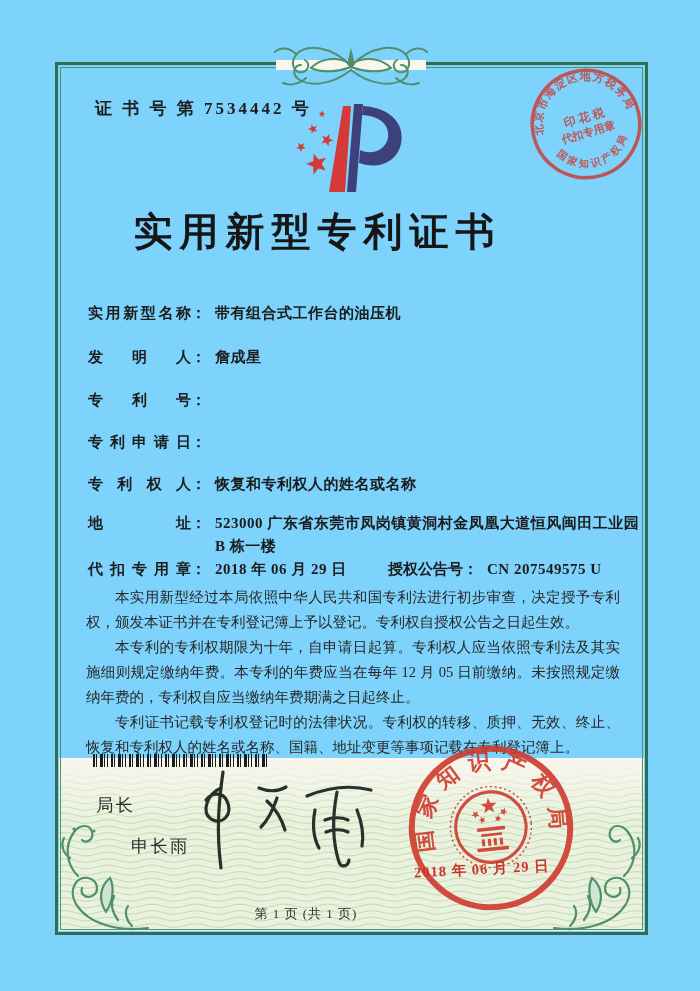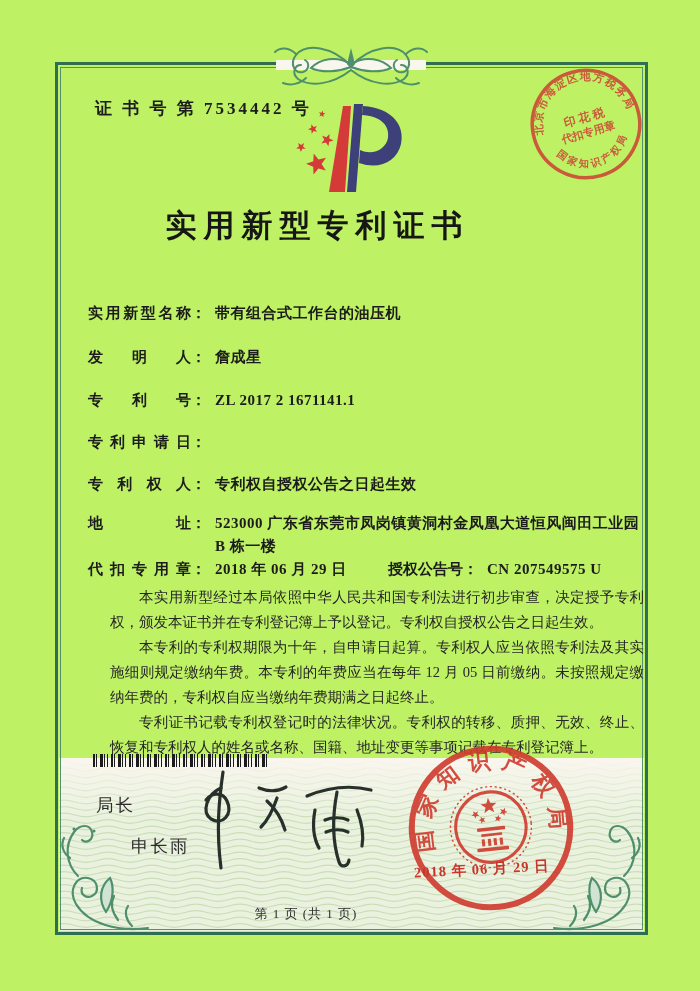--- a/index.html
+++ b/index.html
@@ -1,48 +1,48 @@
 <!DOCTYPE html>
 <html><head>
 <meta charset="utf-8">
 <style>
   * { margin:0; padding:0; box-sizing:border-box; }
   html,body { background:#e8e6e0; }
   .page {
     position:relative; width:700px; height:991px; margin:0 auto;
-    background:#bef264; overflow:hidden;
+    background:#7dd3fc; overflow:hidden;
     font-family:"Liberation Serif","DejaVu Serif",serif; color:#222;
   }
   
   .frame { position:absolute; left:55px; top:62px; width:593px; height:873px;
            border:3px solid #2f6e50; z-index:1; }
   .frame-inner { position:absolute; inset:2px; border:1px solid #579071; }
   
   .waves-wrap { position:absolute; left:59px; top:758px; width:585px; height:173px; z-index:0; }
   .waves-fade { position:absolute; left:0; top:0; width:100%; height:60px;
                 background:linear-gradient(#f9f6ee, rgba(249,246,238,0)); }
   
   .cert-no { position:absolute; left:95px; top:97px; font-size:17px; font-weight:600;
              letter-spacing:3px; color:#1d1d1d; z-index:2; }
   .logo { position:absolute; left:293px; top:102px; width:120px; height:95px; z-index:2; }
   .doc-title { position:absolute; left:0; width:635px; top:205px; text-align:center;
-               font-size:31px; font-weight:700; letter-spacing:7px; color:#161616; z-index:2; }
+               font-size:39px; font-weight:700; letter-spacing:7px; color:#161616; z-index:2; }
   
   .tax-stamp { position:absolute; left:520px; top:58px; width:132px; height:132px;
                transform:rotate(-16deg); opacity:.82; z-index:4; }
   
   .fields { position:absolute; left:88px; top:0; width:560px; z-index:2; }
   .frow { position:absolute; left:0; display:flex; font-size:15px; font-weight:600;
           color:#1c1c1c; line-height:1.55; }
   .flabel { display:inline-block; width:103px; text-align:justify; text-align-last:justify; }
   .fcolon { display:inline-block; margin-right:9px; }
   .fvalue { display:inline-block; max-width:428px; letter-spacing:.5px; }
   
   .body-text { position:absolute; left:86px; top:585px; width:534px; z-index:2;
-               font-size:14.5px; line-height:1.73; color:#262626; text-align:justify;margin-left:24px; }
+               font-size:14.5px; line-height:1.73; color:#262626; text-align:justify; }
   .body-text p { text-indent:2em; }
   
   .barcode { position:absolute; left:93px; top:754px; width:175px; height:13px; z-index:3;
     background:repeating-linear-gradient(90deg,
       #1c1c1c 0 2px, rgba(0,0,0,0) 2px 3px,
       #1c1c1c 3px 4px, rgba(0,0,0,0) 4px 7px,
       #1c1c1c 7px 10px, rgba(0,0,0,0) 10px 11px,
       #1c1c1c 11px 12px, rgba(0,0,0,0) 12px 14px,
       #1c1c1c 14px 15px, rgba(0,0,0,0) 15px 18px); }
   
@@ -187,30 +187,29 @@
         <span class="fvalue">带有组合式工作台的油压机</span>
     </div>
     <div class="frow" style="top:346px">
       <span class="flabel">发明人</span>
         <span class="fcolon">：</span>
         <span class="fvalue">詹成星</span>
     </div>
     <div class="frow" style="top:389px">
       <span class="flabel">专利号</span>
         <span class="fcolon">：</span>
-        <span class="fvalue">ZL 2017 2 1671141.1</span>
     </div>
     <div class="frow" style="top:431px">
       <span class="flabel">专利申请日</span>
         <span class="fcolon">：</span>
     </div>
     <div class="frow" style="top:473px">
       <span class="flabel">专利权人</span>
         <span class="fcolon">：</span>
-        <span class="fvalue">专利权自授权公告之日起生效</span>
+        <span class="fvalue">恢复和专利权人的姓名或名称</span>
     </div>
     <div class="frow" style="top:512px">
       <span class="flabel">地址</span>
         <span class="fcolon">：</span>
         <span class="fvalue">523000 广东省东莞市凤岗镇黄洞村金凤凰大道恒风闽田工业园 B 栋一楼</span>
     </div>
     <div class="frow" style="top:558px">
       <span class="flabel">代扣专用章</span>
         <span class="fcolon">：</span>
         <span class="fvalue">2018 年 06 月 29 日</span>

